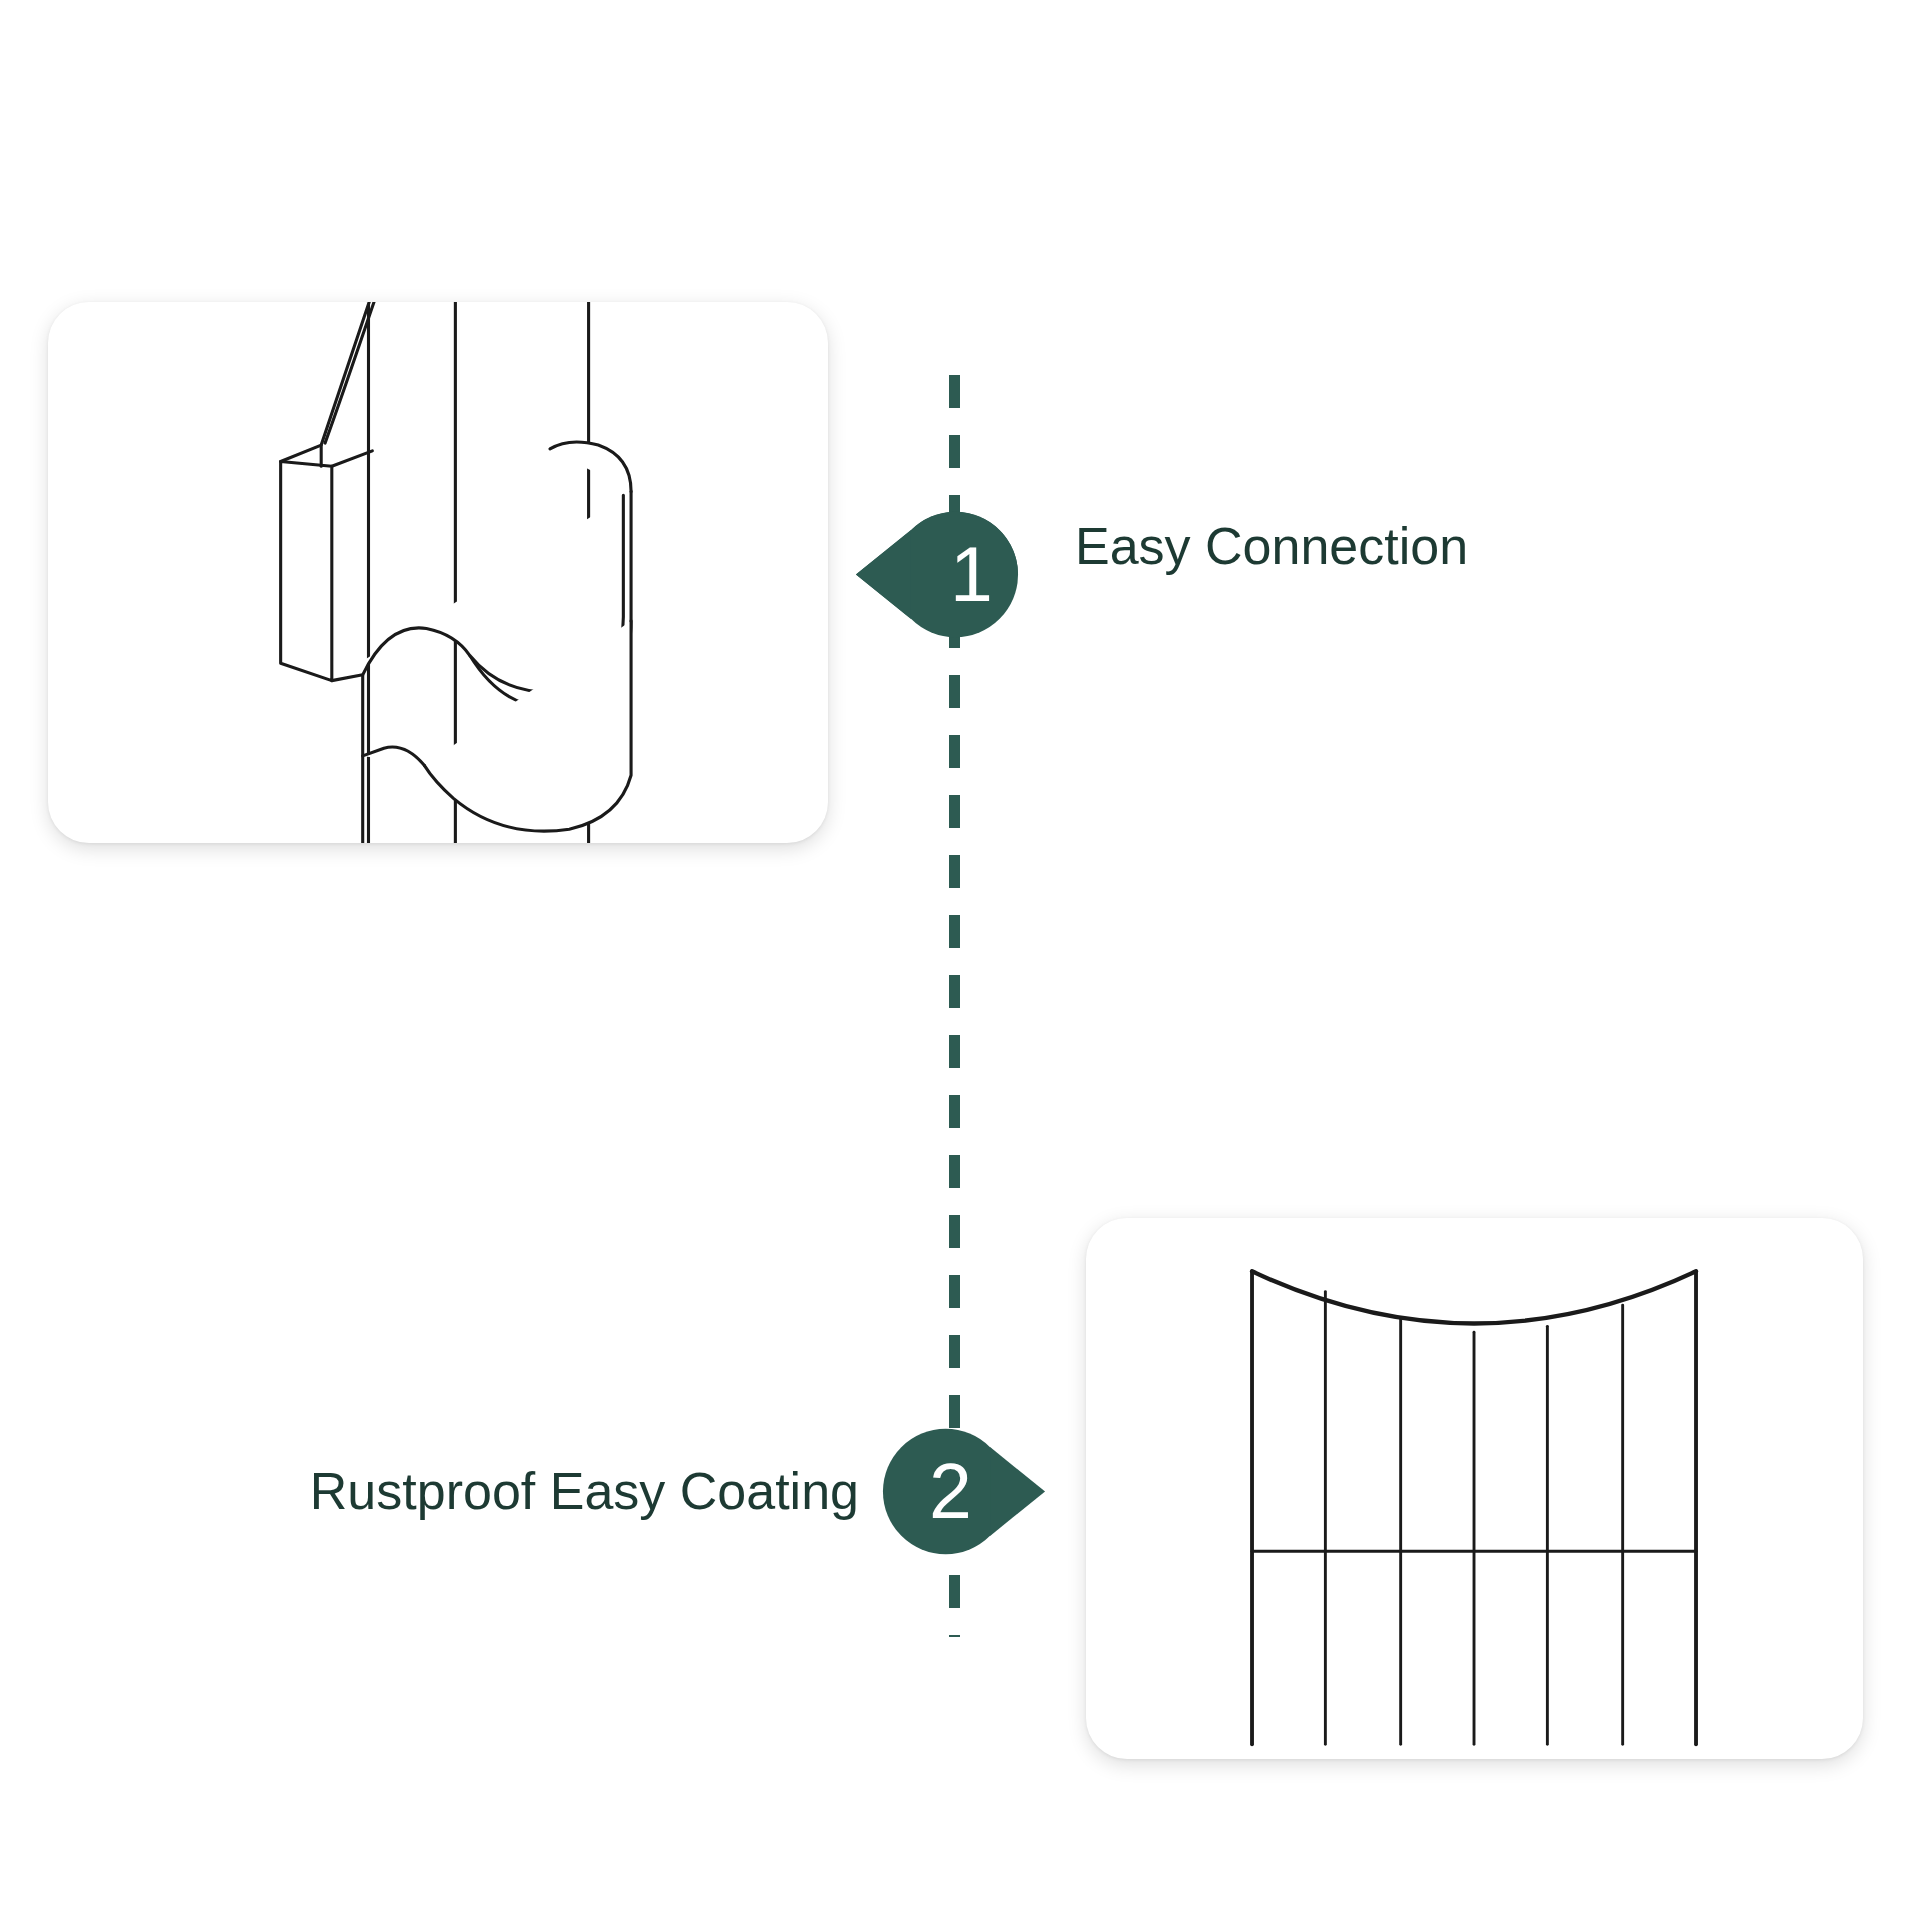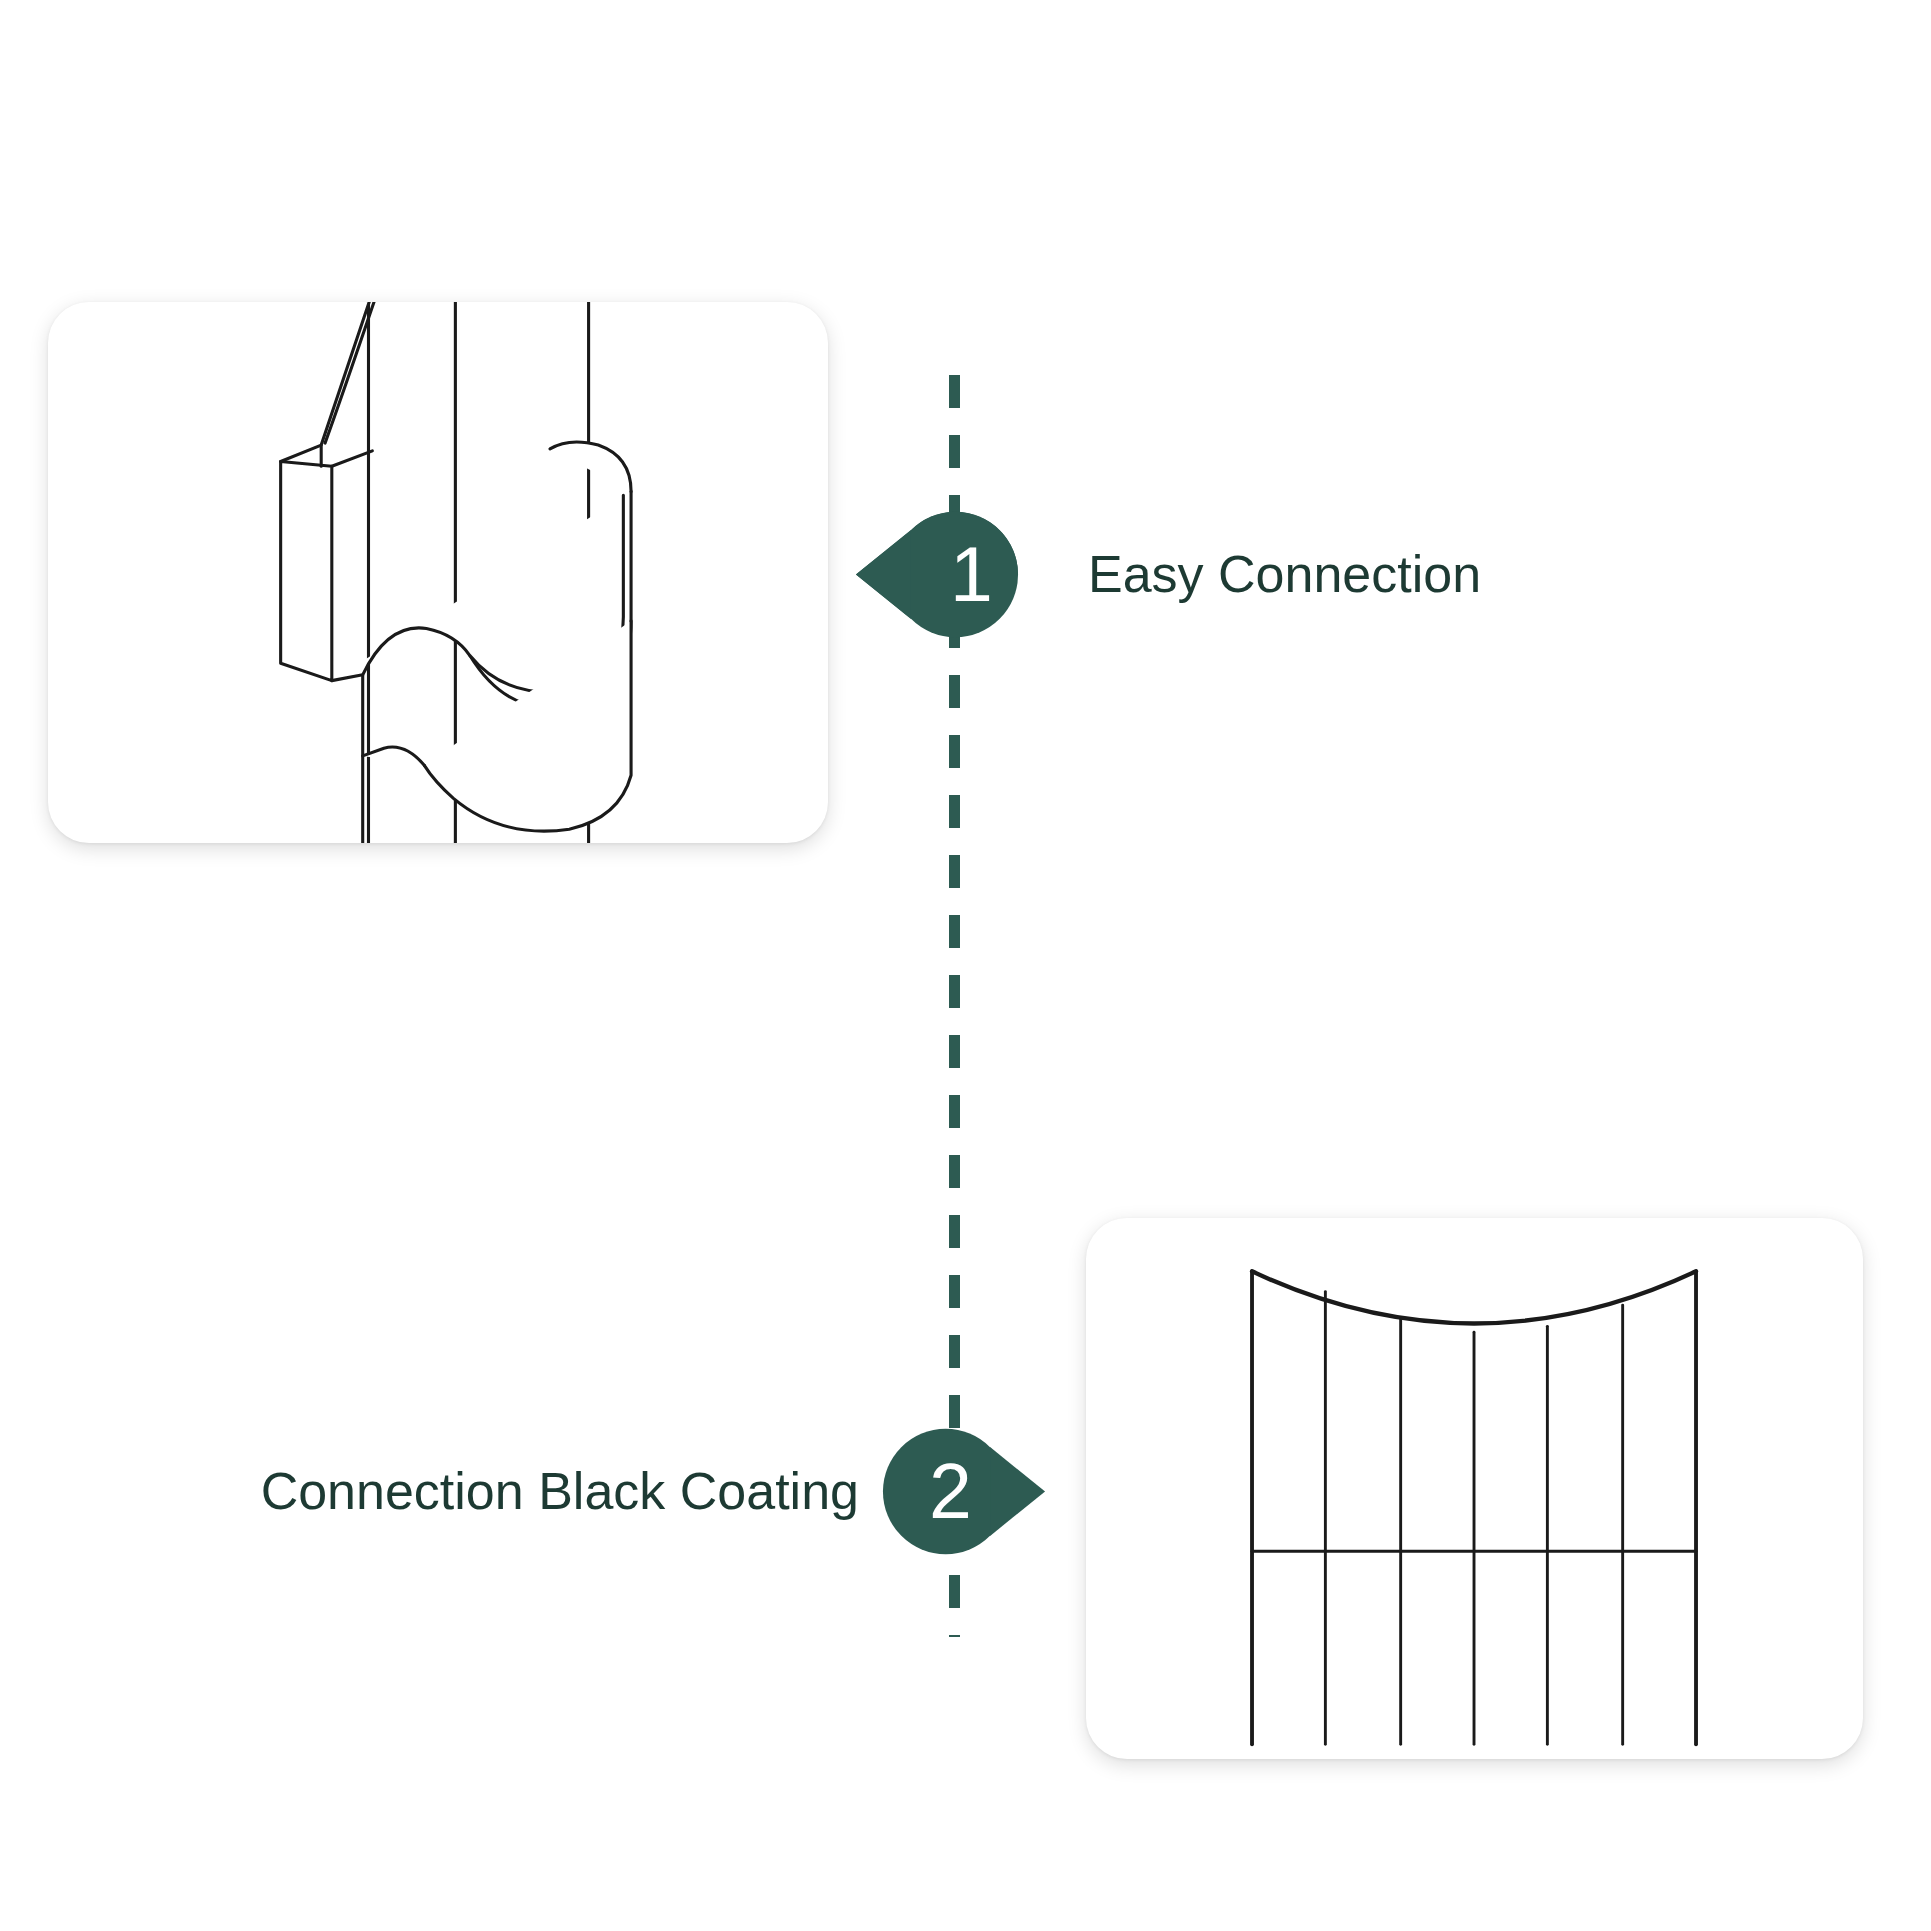--- a/index.html
+++ b/index.html
@@ -91,21 +91,21 @@
   
   .label {
     position: absolute;
     color: #1d3a33;
     font-family: "Liberation Sans", sans-serif;
     font-size: 52px;
     font-weight: 400;
     line-height: 1.1;
     white-space: nowrap;
   }
-  #label-1 { left: 1075px; top: 546px; text-align: center; margin-left: 13px; }
+  #label-1 { left: 1075px; top: 518px; text-align: center; }
   #label-2 { right: 1072px; top: 1463px; text-align: right; }
 </style>
 </head>
 <body>
 
 <div id="stage">
 
   <div class="spine"></div>
 
   <div class="card" id="card-connector">
@@ -141,21 +141,21 @@
     <svg viewBox="0 0 200 150">
       <path d="M170 75 A65 65 0 1 0 58.0 119.96 L2 75 L58.0 30.04 A65 65 0 0 0 170 75 Z" fill="#2d5b52"></path>
       <circle cx="105" cy="75" r="65" fill="#2d5b52"></circle>
       <path d="M59.0 29.0 L2 75 L59.0 121.0 Z" fill="#2d5b52"></path>
     </svg>
     <div class="badge-num">1</div>
   </div>
 
   <div class="label" id="label-1">Easy Connection</div>
 
-  <div class="label" id="label-2">Connection Black Coating</div>
+  <div class="label" id="label-2">Rustproof Easy Coating</div>
 
   <div class="badge" id="badge-2">
     <svg viewBox="0 0 200 150">
       <circle cx="95" cy="75" r="65" fill="#2d5b52"></circle>
       <path d="M141 29.0 L198 75 L141 121.0 Z" fill="#2d5b52"></path>
     </svg>
     <div class="badge-num">2</div>
   </div>
 
   <div class="card" id="card-panel">

